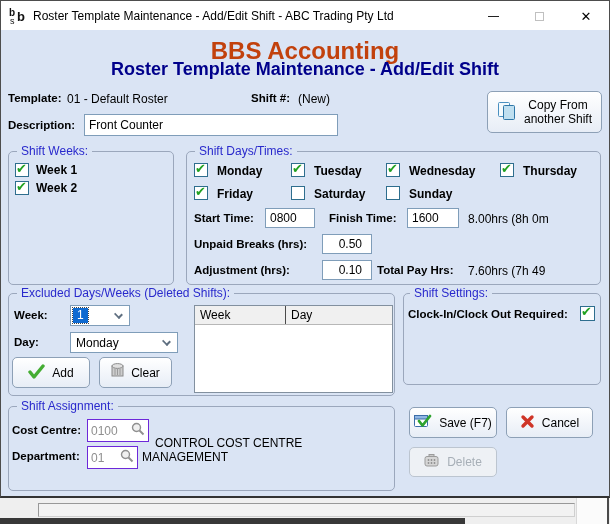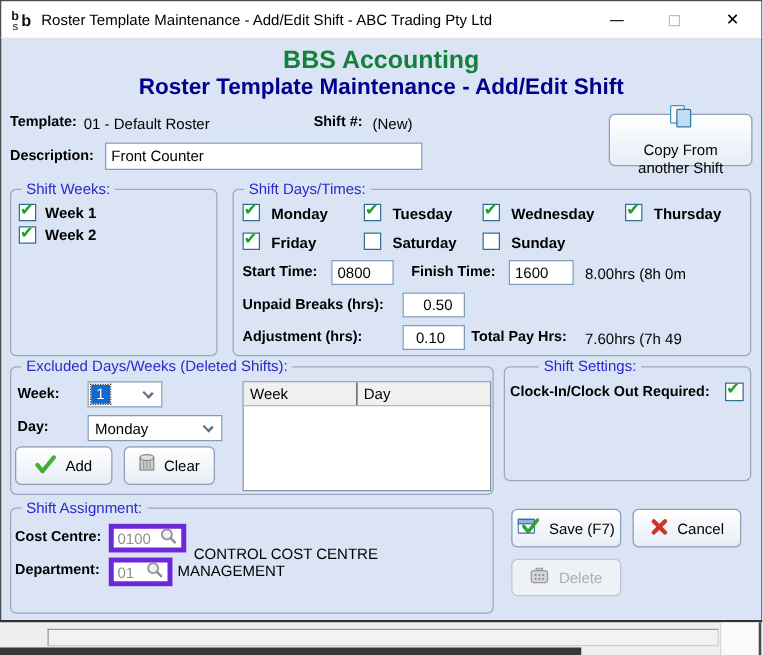--- a/index.html
+++ b/index.html
@@ -14,21 +14,21 @@
               border-left:1px solid #4d4d4d; border-right:1px solid #4d4d4d; border-bottom:2px solid #333; }
   .title-text { position:absolute; left:32px; top:0; height:30px; line-height:30px; font-size:12px; }
   .winbtn { position:absolute; top:0; height:30px; display:flex; align-items:center; justify-content:center; }
   .minimize { left:469px; width:46px; }
   .maximize { left:515px; width:46px; }
   .closebtn { left:561px; width:48px; font-size:13px; }
   .maxglyph { width:9px; height:9px; border:1px solid #c0c0c0; display:inline-block; }
   .minglyph { width:11px; height:0; border-top:1px solid #222; display:inline-block; }
   .app-icon { position:absolute; left:8px; top:6px; }
 
-  .h1 { position:absolute; left:0; top:37px; width:610px; text-align:center; font-size:20px; font-weight:bold; color:#15803d; }
+  .h1 { position:absolute; left:0; top:37px; width:610px; text-align:center; font-size:24px; font-weight:bold; color:#c2410c; }
   .h2 { position:absolute; left:0; top:59px; width:610px; text-align:center; font-size:18px; font-weight:bold; color:#00008b; }
 
   .b   { font-weight:bold; font-size:11.5px; }
   .txt { font-size:12px; }
   .pos { position:absolute; white-space:nowrap; }
 
   .grp { position:absolute; border:1px solid #9ba7bc; border-radius:5px; }
   .legend { position:absolute; top:-8px; left:8px; background:#dae4f4; padding:0 4px; color:#2929cc; font-size:12px; line-height:15px; white-space:nowrap; }
 
   .inp { position:absolute; background:#fff; border:1px solid #7f9db9; font-size:12px; padding:1px 4px;
@@ -43,29 +43,29 @@
   .chev { position:absolute; right:7px; top:5px; width:7px; height:7px;
           border-right:2px solid #5f6f80; border-bottom:2px solid #5f6f80; transform:rotate(45deg) scaleY(.8); }
   .dd-sel { position:absolute; left:2px; top:2px; height:15px; line-height:15px; padding:0 4px; background:#0f6ad1;
             color:#fff; outline:1px dotted #444; }
   .dd-txt { position:absolute; left:5px; top:3px; }
 
   .btn { position:absolute; display:flex; align-items:center; justify-content:center; gap:7px;
          background:linear-gradient(#ffffff,#e7edf6); border:1px solid #8da0b6; border-radius:5px;
          font-size:12px; color:#000; cursor:default; }
   .btn.disabled { background:#eef1f5; border-color:#bcc5d0; color:#a7afb7; }
-  .copybtn { flex-direction:column; font-size:12px; line-height:14px; text-align:center; }
+  .copybtn { flex-direction:row; font-size:12px; line-height:14px; text-align:center; }
 
   .tbl { position:absolute; background:#fff; border:1px solid #82909f; }
   .thead { display:flex; height:19px; background:#f0f0f0; border-bottom:1px solid #b7b7b7; }
   .th { line-height:18px; padding-left:5px; font-size:12px; }
   .th1 { width:91px; border-right:1px solid #4a4a4a; }
   .th2 { flex:1; }
 
-  .lookup-field { position:absolute; background:#fff; border:4px solid #6d28d9; display:flex;
+  .lookup-field { position:absolute; background:#fff; border:1px solid #6d28d9; display:flex;
                   align-items:center; justify-content:space-between; padding:0 3px; color:#8f8f8f; }
 
   
   .statusbar { position:absolute; left:0; top:498px; width:610px; height:26px; background:#efefef; }
   .status-panel { position:absolute; left:38px; top:5px; width:537px; height:14px; background:#f2f2f2;
                   border:1px solid #cfcfcf; border-top-color:#989898; border-left-color:#989898; }
   .status-white { position:absolute; left:576px; top:0; width:31px; height:26px; background:#fbfbfb; border-left:1px solid #d9d9d9; }
   .status-edge { position:absolute; left:607px; top:0; width:2px; height:26px; background:#4a4a4a; }
   .status-dark { position:absolute; left:0; top:20px; width:465px; height:6px; background:#383838; }
 </style>
@@ -149,21 +149,21 @@
   <span class="pos b" style="left:194px; top:212px;">Start Time:</span>
   <input class="inp" style="left: 265px; top: 208px; width: 50px; height: 20px;" value="0800">
   <span class="pos b" style="left:329px; top:212px;">Finish Time:</span>
   <input class="inp" style="left: 407px; top: 208px; width: 52px; height: 20px;" value="1600">
   <span class="pos txt" style="left:468px; top:212px; width:131px; overflow:hidden;">8.00hrs (8h 0m</span>
 
   <span class="pos b" style="left:194px; top:238px;">Unpaid Breaks (hrs):</span>
   <input class="inp num" style="left: 322px; top: 234px; width: 50px; height: 20px; padding-left: 12px;" value="0.50">
 
   <span class="pos b" style="left:194px; top:264px;">Adjustment (hrs):</span>
-  <input class="inp num" style="left: 322px; top: 260px; width: 50px; height: 20px; text-align: center;" value="0.10">
+  <input class="inp num" style="left: 322px; top: 260px; width: 50px; height: 20px;" value="0.10">
   <span class="pos b" style="left:377px; top:264px;">Total Pay Hrs:</span>
   <span class="pos txt" style="left:468px; top:264px; width:131px; overflow:hidden;">7.60hrs (7h 49</span>
 
   <div class="grp" style="left:8px; top:293px; width:387px; height:103px;">
     <span class="legend">Excluded Days/Weeks (Deleted Shifts):</span>
   </div>
   <span class="pos b" style="left:14px; top:309px;">Week:</span>
   <div class="dd" style="left:70px; top:305px; width:60px; height:21px;">
     <span class="dd-sel">1</span>
     <span class="chev"></span>
@@ -194,21 +194,21 @@
     <span>Clear</span>
   </div>
   <div class="tbl" style="left:194px; top:305px; width:199px; height:88px;">
     <div class="thead">
       <span class="th th1">Week</span>
       <span class="th th2">Day</span>
     </div>
   </div>
 
   <div class="grp" style="left:403px; top:293px; width:198px; height:92px;">
-    <span class="legend" style="left:27px;">Shift Settings:</span>
+    <span class="legend" style="left:6px;">Shift Settings:</span>
   </div>
   <span class="pos b" style="left:408px; top:308px;">Clock-In/Clock Out Required:</span>
   <span class="cb checked" style="left:580px; top:306px; width:15px; height:15px;"></span>
 
   <div class="grp" style="left:8px; top:406px; width:387px; height:85px;">
     <span class="legend">Shift Assignment:</span>
   </div>
   <span class="pos b" style="left:12px; top:424px;">Cost Centre:</span>
   <div class="lookup-field" style="left:87px; top:419px; width:62px; height:23px;">
     <span>0100</span>

